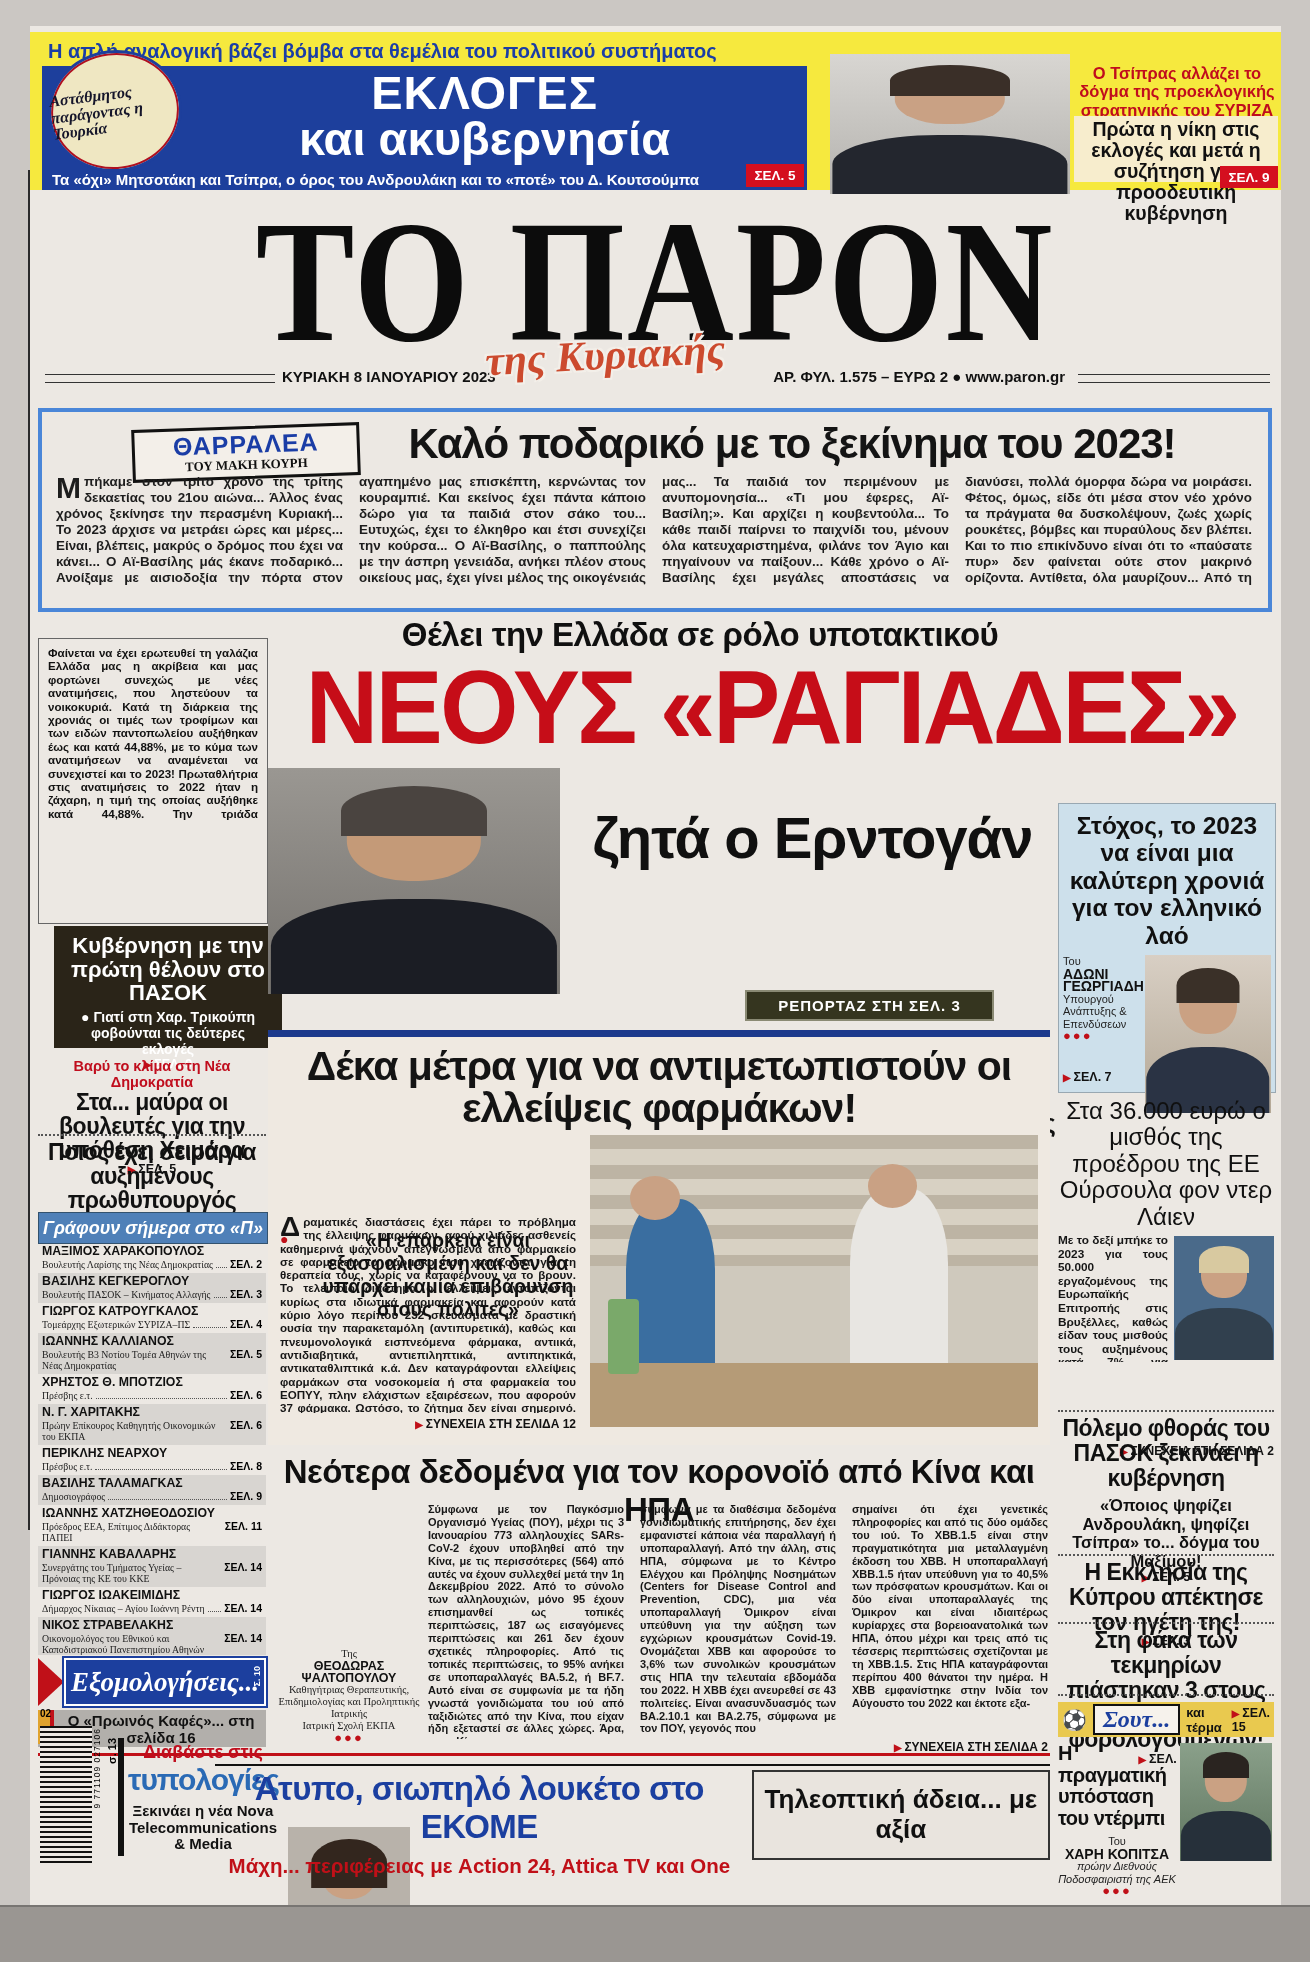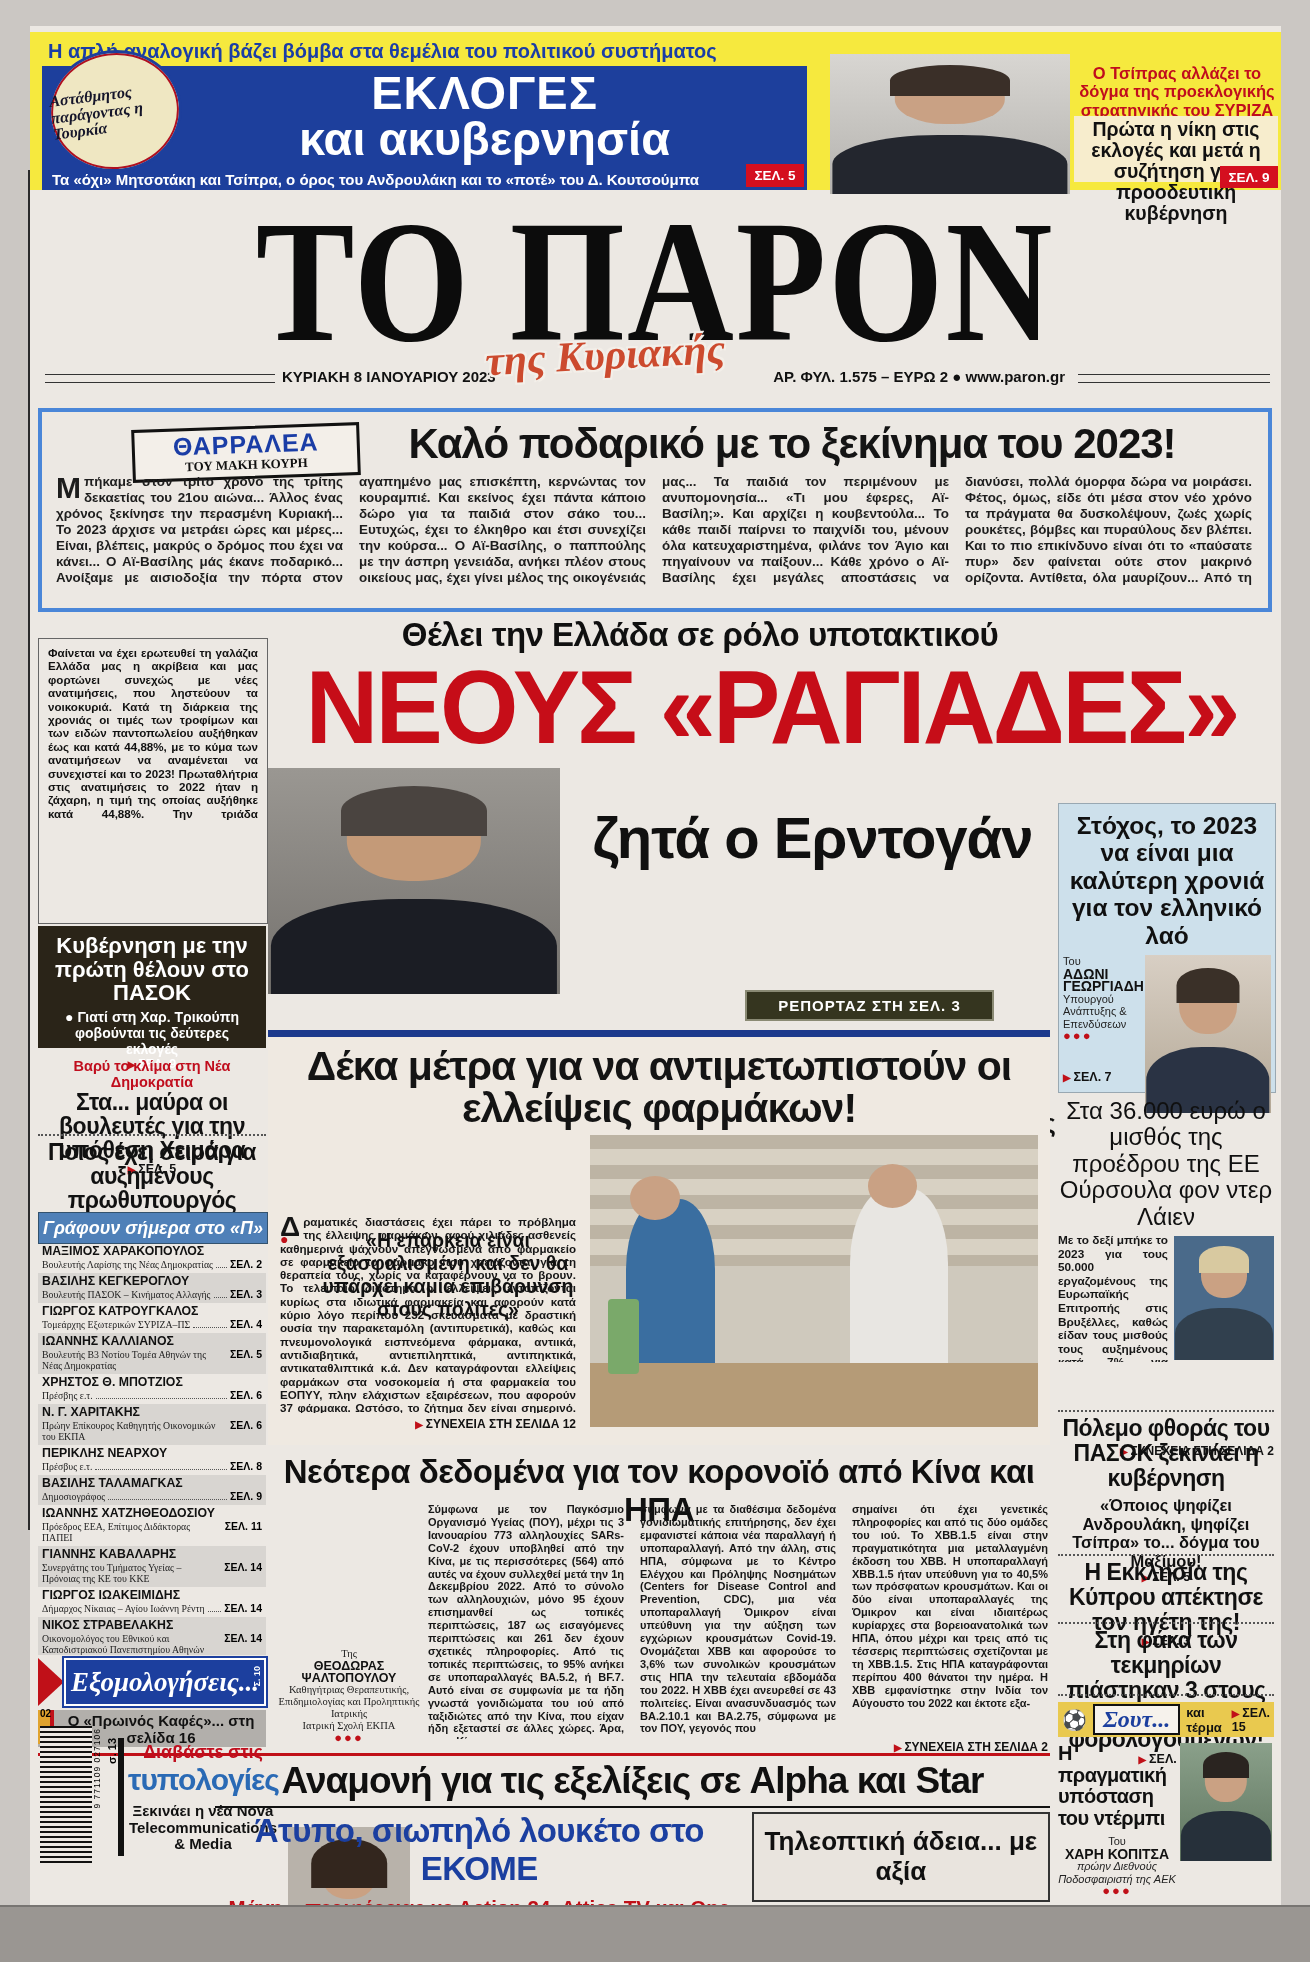--- a/index.html
+++ b/index.html
@@ -163,21 +163,21 @@
       <div class="t2">ΤΟΥ ΜΑΚΗ ΚΟΥΡΗ</div>
     </div>
     <div class="abs edit-title ctr" style="left:300px;top:8px;width:900px;">Καλό ποδαρικό με το ξεκίνημα του 2023!</div>
     <div class="abs edit-cols" style="left:14px;top:62px;width:1196px;height:126px;">Μπήκαμε στον τρίτο χρόνο της τρίτης δεκαετίας του 21ου αιώνα... Άλλος ένας χρόνος ξεκίνησε την περασμένη Κυριακή... Το 2023 άρχισε να μετράει ώρες και μέρες... Είναι, βλέπεις, μακρύς ο δρόμος που έχει να κάνει... Ο Αϊ-Βασίλης μάς έκανε ποδαρικό... Ανοίξαμε με αισιοδοξία την πόρτα στον αγαπημένο μας επισκέπτη, κερνώντας τον κουραμπιέ. Και εκείνος έχει πάντα κάποιο δώρο για τα παιδιά στον σάκο του... Ευτυχώς, έχει το έλκηθρο και έτσι συνεχίζει την κούρσα... Ο Αϊ-Βασίλης, ο παππούλης με την άσπρη γενειάδα, ανήκει πλέον στους οικείους μας, έχει γίνει μέλος της οικογένειάς μας... Τα παιδιά τον περιμένουν με ανυπομονησία... «Τι μου έφερες, Αϊ-Βασίλη;». Και αρχίζει η κουβεντούλα... Το κάθε παιδί παίρνει το παιχνίδι του, μένουν όλα κατευχαριστημένα, φιλάνε τον Άγιο και πηγαίνουν να παίξουν... Κάθε χρόνο ο Αϊ-Βασίλης έχει μεγάλες αποστάσεις να διανύσει, πολλά όμορφα δώρα να μοιράσει. Φέτος, όμως, είδε ότι μέσα στον νέο χρόνο τα πράγματα θα δυσκολέψουν, ζωές χωρίς ρουκέτες, βόμβες και πυραύλους δεν βλέπει. Και το πιο επικίνδυνο είναι ότι το «παύσατε πυρ» δεν φαίνεται ούτε στον μακρινό ορίζοντα. Αντίθετα, όλα μαυρίζουν... Από τη μια είναι οι ΗΠΑ και η Ευρώπη και από την άλλη ο Ρώσος, που τα θέλει όλα δικά του... Και το ερώτημα που απομένει αφορά την Ουκρανία, την οποία δεν μπορεί να παραβλέψει ούτε ο Ρώσος ούτε ο Ευρωπαίος ούτε κι ο Αμερικάνος. Είναι ώρα να βάλει το χέρι της η Δύση... Να ευχηθούμε να πάει καλά το νέο έτος.</div>
   </div>
 
   <div class="abs akri" style="left:8px;top:612px;width:228px;height:284px;">
     <div class="akri-body" style="height:168px;">Φαίνεται να έχει ερωτευθεί τη γαλάζια Ελλάδα μας η ακρίβεια και μας φορτώνει συνεχώς με νέες ανατιμήσεις, που ληστεύουν τα νοικοκυριά. Κατά τη διάρκεια της χρονιάς οι τιμές των τροφίμων και των ειδών παντοπωλείου αυξήθηκαν έως και κατά 44,88%, με το κύμα των ανατιμήσεων να αναμένεται να συνεχιστεί και το 2023! Πρωταθλήτρια στις ανατιμήσεις το 2022 ήταν η ζάχαρη, η τιμή της οποίας αυξήθηκε κατά 44,88%. Την τριάδα συμπληρώνουν τα άλλα βρώσιμα έλαια με 36,27% και το διατηρημένο γάλα με 33,21%.</div>
   </div>
 
-  <div class="abs pasokbox" style="left:8px;top:900px;width:228px;height:122px;">
+  <div class="abs pasokbox" style="left:24px;top:900px;width:228px;height:122px;">
     <div class="pasok-t">Κυβέρνηση με την πρώτη θέλουν στο ΠΑΣΟΚ</div>
     <div class="pasok-b">● Γιατί στη Χαρ. Τρικούπη φοβούνται τις δεύτερες εκλογές</div>
     <div class="ptag">ΣΕΛ. 9</div>
   </div>
 
   <div class="abs ctr" style="left:8px;top:1032px;width:228px;">
     <div class="lk-red">Βαρύ το κλίμα στη Νέα Δημοκρατία</div>
     <div class="lk-title">Στα... μαύρα οι βουλευτές για την υπόθεση Χειμάρα</div>
     <div class="ptag">ΣΕΛ. 5</div>
   </div>
@@ -367,21 +367,20 @@
     <div>Καθηγήτριας Θεραπευτικής, Επιδημιολογίας και Προληπτικής Ιατρικής</div>
     <div>Ιατρική Σχολή ΕΚΠΑ</div>
     <div class="reddots">●●●</div>
   </div>
   <div class="abs covid-col" style="left:398px;top:1477px;width:196px;height:236px;">Σύμφωνα με τον Παγκόσμιο Οργανισμό Υγείας (ΠΟΥ), μέχρι τις 3 Ιανουαρίου 773 αλληλουχίες SARs-CoV-2 έχουν υποβληθεί από την Κίνα, με τις περισσότερες (564) από αυτές να έχουν συλλεχθεί μετά την 1η Δεκεμβρίου 2022. Από το σύνολο των αλληλουχιών, μόνο 95 έχουν επισημανθεί ως τοπικές περιπτώσεις, 187 ως εισαγόμενες περιπτώσεις και 261 δεν έχουν σχετικές πληροφορίες. Από τις τοπικές περιπτώσεις, το 95% ανήκει σε υποπαραλλαγές BA.5.2, ή BF.7. Αυτό είναι σε συμφωνία με τα ήδη γνωστά γονιδιώματα του ιού από ταξιδιώτες από την Κίνα, που είχαν ήδη εξεταστεί σε άλλες χώρες. Άρα, στην Κίνα,</div>
   <div class="abs covid-col" style="left:610px;top:1477px;width:196px;height:236px;">σύμφωνα με τα διαθέσιμα δεδομένα γονιδιωματικής επιτήρησης, δεν έχει εμφανιστεί κάποια νέα παραλλαγή ή υποπαραλλαγή. Από την άλλη, στις ΗΠΑ, σύμφωνα με το Κέντρο Ελέγχου και Πρόληψης Νοσημάτων (Centers for Disease Control and Prevention, CDC), μια νέα υποπαραλλαγή Όμικρον είναι υπεύθυνη για την αύξηση των εγχώριων κρουσμάτων Covid-19. Ονομάζεται XBB και αφορούσε το 3,6% των συνολικών κρουσμάτων στις ΗΠΑ την τελευταία εβδομάδα του 2022. Η XBB έχει ανευρεθεί σε 43 πολιτείες. Είναι ανασυνδυασμός των BA.2.10.1 και BA.2.75, σύμφωνα με τον ΠΟΥ, γεγονός που</div>
   <div class="abs covid-col" style="left:822px;top:1477px;width:196px;height:236px;">σημαίνει ότι έχει γενετικές πληροφορίες και από τις δύο ομάδες του ιού. Το XBB.1.5 είναι στην πραγματικότητα μια μεταλλαγμένη έκδοση του XBB. Η υποπαραλλαγή XBB.1.5 ήταν υπεύθυνη για το 40,5% των πρόσφατων κρουσμάτων. Και οι δύο είναι υποπαραλλαγές της Όμικρον και είναι ιδιαιτέρως κυρίαρχες στα βορειοανατολικά των ΗΠΑ, όπου μέχρι και τρεις από τις τέσσερις περιπτώσεις σχετίζονται με τη XBB.1.5. Στις ΗΠΑ καταγράφονται περίπου 400 θάνατοι την ημέρα. Η XBB εμφανίστηκε στην Ινδία τον Αύγουστο του 2022 και έκτοτε εξα-</div>
   <div class="abs cont" style="left:768px;top:1714px;width:250px;">ΣΥΝΕΧΕΙΑ ΣΤΗ ΣΕΛΙΔΑ 2</div>
 
   <div class="abs" style="left:185px;top:1734px;width:835px;">
-    <div class="ban-title ctr">Αναμονή για τις εξελίξεις σε Alpha και Star</div>
     <div style="border-top:2px solid #111;margin-top:4px;"></div>
     <div style="display:flex;margin-top:4px;">
       <div style="width:530px;" class="ctr">
         <div class="ban-blue">Άτυπο, σιωπηλό λουκέτο στο ΕΚΟΜΕ</div>
         <div class="ban-red" style="margin-top:8px;">Μάχη... περιφέρειας με Action 24, Attica TV και One</div>
       </div>
       <div class="tvbox" style="width:295px;height:86px;margin-left:8px;">Τηλεοπτική άδεια... με αξία</div>
     </div>
   </div>
 

